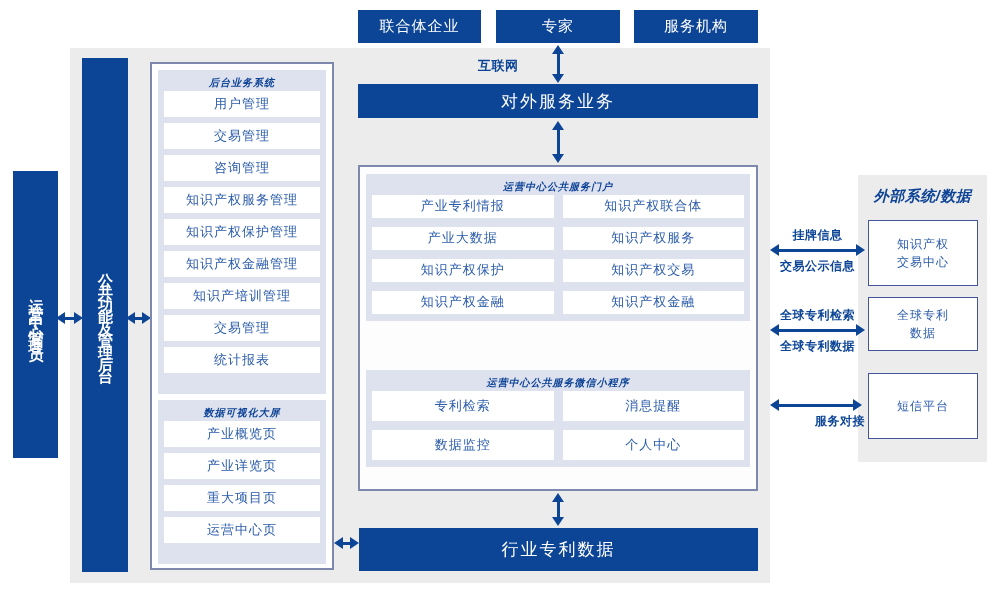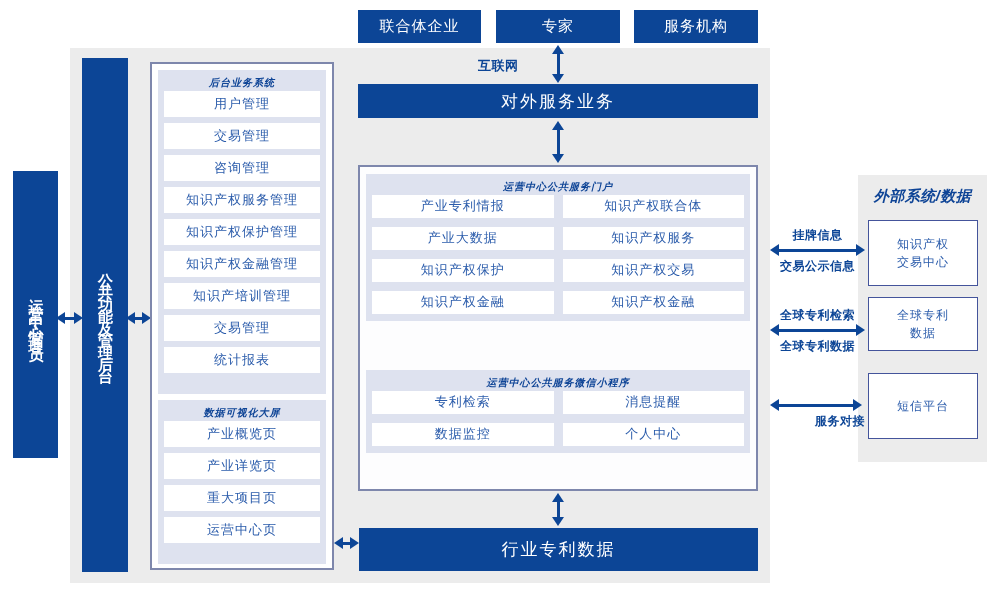--- a/index.html
+++ b/index.html
@@ -73,21 +73,21 @@
       <div class="item">知识产权联合体</div>
       <div class="item">产业大数据</div>
       <div class="item">知识产权服务</div>
       <div class="item">知识产权保护</div>
       <div class="item">知识产权交易</div>
       <div class="item">知识产权金融</div>
       <div class="item">知识产权金融</div>
     </div>
   </div>
 
-  <div class="abs subpanel" style="left:366px;top:370px;width:384px;height:83px;">
+  <div class="abs subpanel" style="left:366px;top:370px;width:384px;height:97px;">
     <div class="hdr">运营中心公共服务微信小程序</div>
     <div class="grid2">
       <div class="item">专利检索</div>
       <div class="item">消息提醒</div>
       <div class="item">数据监控</div>
       <div class="item">个人中心</div>
     </div>
   </div>
 
   <div class="varrow" style="left:551px;top:493px;height:33px;"></div>

